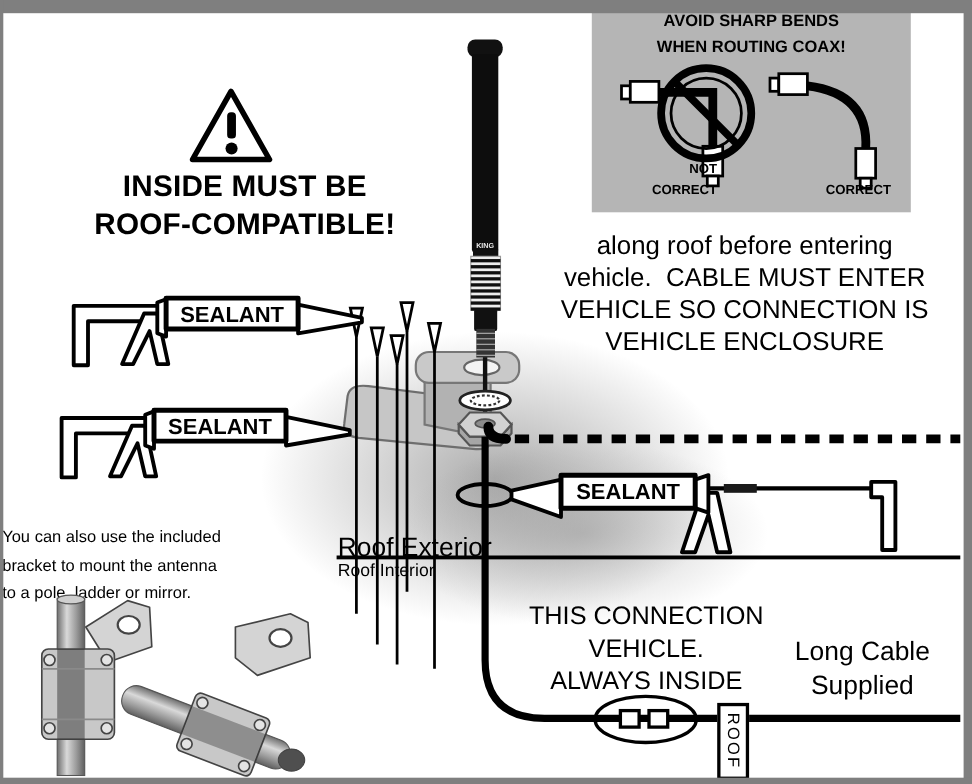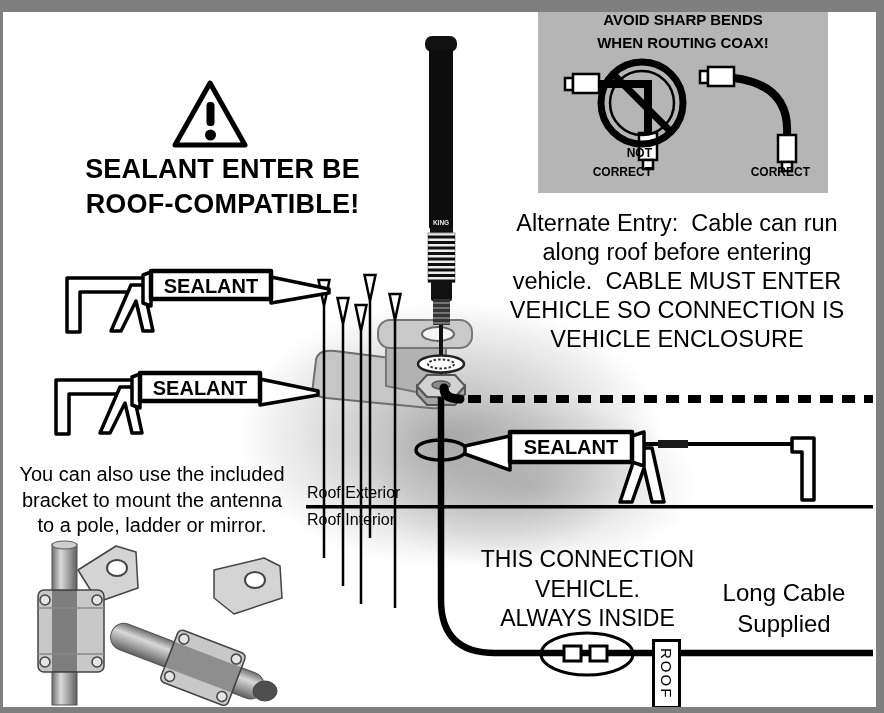--- a/index.html
+++ b/index.html
@@ -29,22 +29,22 @@
   .notcorrect{left:14px;top:141px;width:100px;}
   .correct{left:152px;top:160px;width:120px;}
 
   
   .sealant-head{position:absolute;left:40px;top:152px;width:365px;text-align:center;
                 font-size:27px;font-weight:bold;line-height:35px;letter-spacing:.2px;}
 
   .textblock span{display:block;white-space:pre-wrap;}
   .alt-entry{position:absolute;left:480px;top:209px;width:394px;text-align:center;
              font-size:23.5px;line-height:29px;}
-  .bracket-note{position:absolute;left:2px;top:462px;width:300px;font-size:20px;line-height:25.5px;text-align:center;}
-  .roof-ext{position:absolute;left:307px;top:484px;font-size:16px;}
+  .bracket-note{position:absolute;left:2px;top:476px;width:300px;font-size:15px;line-height:25.5px;}
+  .roof-ext{position:absolute;left:307px;top:484px;font-size:24px;}
   .roof-int{position:absolute;left:307px;top:511px;font-size:16px;}
   .conn-note{position:absolute;left:460px;top:545px;width:255px;text-align:center;
              font-size:23px;font-weight:normal;line-height:29.5px;}
   .supplied{position:absolute;left:695px;top:577px;width:178px;text-align:center;
             font-size:24px;line-height:31px;}
 
   .roof-tag{position:absolute;left:652px;top:639px;width:29px;height:70px;background:#fff;
             border:3px solid #000;box-sizing:border-box;display:flex;align-items:center;justify-content:center;
             writing-mode:vertical-rl;font-size:15px;letter-spacing:2px;}
 
@@ -214,26 +214,25 @@
     <div class="small-caps-label correct">CORRECT</div>
   </div>
 
   <svg style="left:172px;top:78px;" width="76" height="72" viewBox="0 0 76 72">
     <polygon points="38,5 73,67 3,67" fill="#fff" stroke="#000" stroke-width="5" stroke-linejoin="round"></polygon>
     <rect x="34.5" y="24" width="8" height="24" rx="3.5" fill="#000"></rect>
     <circle cx="38.5" cy="57" r="5.5" fill="#000"></circle>
   </svg>
 
   <div class="sealant-head textblock">
-    <span>SEALANT ENTER BE</span>
+    <span>INSIDE MUST BE</span>
     <span>ROOF-COMPATIBLE!</span>
   </div>
 
   <div class="alt-entry textblock">
-    <span>Alternate Entry:  Cable can run</span>
     <span>along roof before entering</span>
     <span>vehicle.  CABLE MUST ENTER</span>
     <span>VEHICLE SO CONNECTION IS</span>
     <span>VEHICLE ENCLOSURE</span>
   </div>
 
   <div class="bracket-note textblock">
     <span>You can also use the included</span>
     <span>bracket to mount the antenna</span>
     <span>to a pole, ladder or mirror.</span>

